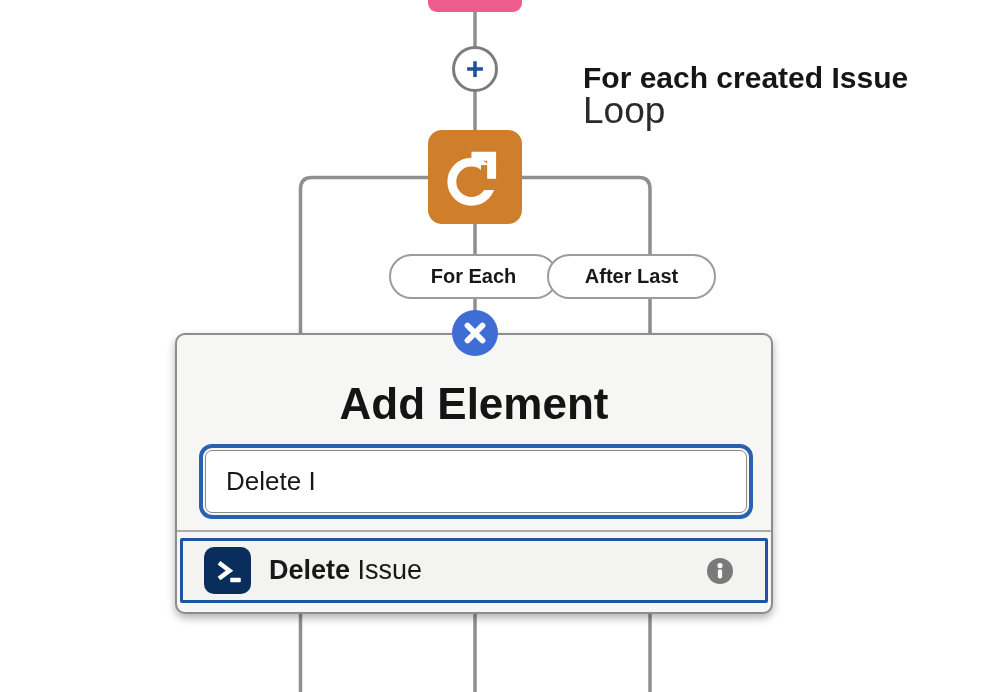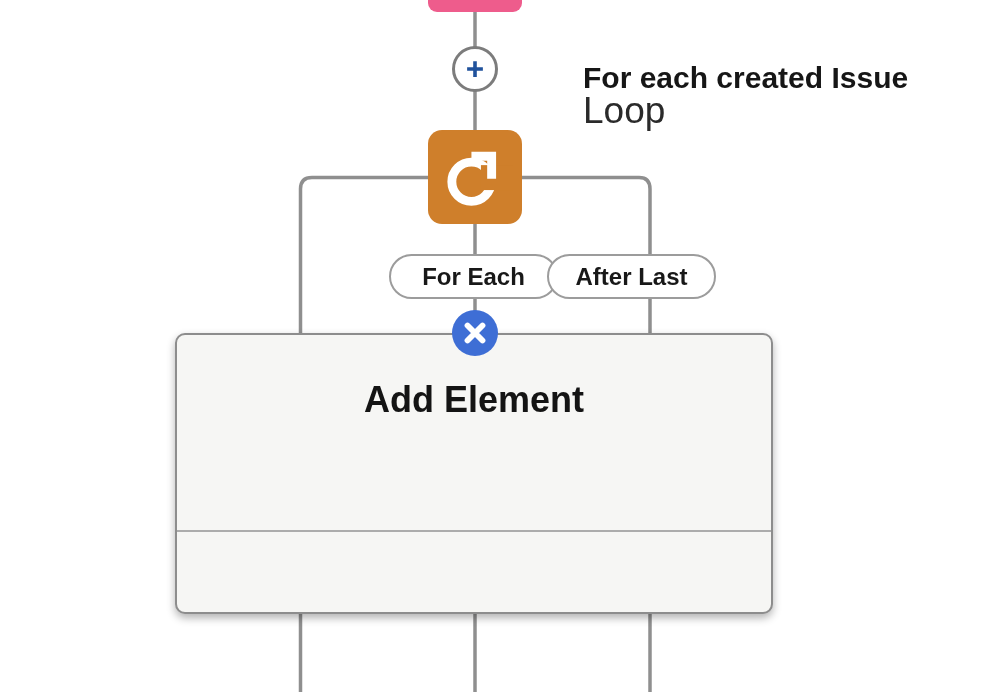--- a/index.html
+++ b/index.html
@@ -25,33 +25,33 @@
   }
   .loop-node svg{width:76px;height:76px;display:block;}
   .node-label{position:absolute;left:540px;top:61px;line-height:33px;white-space:nowrap;margin-left:43px;}
   .node-title{font-size:30px;font-weight:bold;color:#161616;}
   .node-subtitle{font-size:37px;font-weight:400;color:#2a2a2a;}
 
   .pill{
     position:absolute;top:254px;height:45px;box-sizing:border-box;
     background:#ffffff;border:2px solid #9C9C9C;border-radius:23px;
     display:flex;align-items:center;justify-content:center;
-    font-size:24px;font-weight:bold;color:#181818;
+    font-size:20px;font-weight:bold;color:#181818;
   }
   .pill-foreach{left:389px;width:169px;}
   .pill-afterlast{left:547px;width:169px;}
 
   .popup{
     position:absolute;left:175px;top:333px;width:598px;height:281px;box-sizing:border-box;
     background:#F6F6F4;border:2px solid #8D8D8D;border-radius:10px;
     box-shadow:0 4px 9px rgba(0,0,0,0.30);
   }
   .popup-title{
     position:absolute;top:44px;left:0;right:0;text-align:center;
-    font-size:36px;font-weight:bold;color:#141414;
+    font-size:44px;font-weight:bold;color:#141414;
   }
   .search-input{
     position:absolute;left:28px;top:115px;width:542px;height:63px;box-sizing:border-box;
     background:#ffffff;border:1.5px solid #8A8A8A;border-radius:7px;
     outline:4px solid #2A60B0;outline-offset:2px;
     font-family:"Liberation Sans", sans-serif;font-size:26px;color:#181818;
     padding:0 20px;
   }
   .popup-divider{position:absolute;left:0;right:0;top:195px;height:2px;background:#ACACAC;}
   .result-row{
@@ -117,23 +117,39 @@
   <div class="pill pill-foreach">
     <span>For Each</span>
   </div>
   <div class="pill pill-afterlast">
     <span>After Last</span>
   </div>
 
   <div class="popup">
     <div class="popup-title">Add Element</div>
 
+    <input class="search-input" type="text" value="Delete I" style="">
 
     <div class="popup-divider"></div>
 
+    <div class="result-row">
+      <span class="term-icon">
+        <svg viewBox="0 0 48 48">
+          <path d="M12 13 L26 23.5 L12 34" stroke="#ffffff" stroke-width="6" fill="none"></path>
+          <rect x="27" y="33" width="14" height="6" rx="1" fill="#ffffff"></rect>
+        </svg>
+      </span>
+      <span class="result-label"><b>Delete</b><span> Issue</span></span>
+      <span class="row-spacer"></span>
+      <svg class="info-badge" viewBox="0 0 26 26">
+        <circle cx="13" cy="13" r="13" fill="#7A7A7A"></circle>
+        <circle cx="13" cy="7.6" r="2.6" fill="#ffffff"></circle>
+        <rect x="10.9" y="11.2" width="4.2" height="9.2" rx="2" fill="#ffffff"></rect>
+      </svg>
+    </div>
   </div>
 
   <button class="close-btn">
     <svg viewBox="0 0 46 46">
       <path d="M15.5 15.5 L30.5 30.5 M30.5 15.5 L15.5 30.5" stroke="#ffffff" stroke-width="5.8" stroke-linecap="round" fill="none"></path>
     </svg>
   </button>
 
 </div>
 

